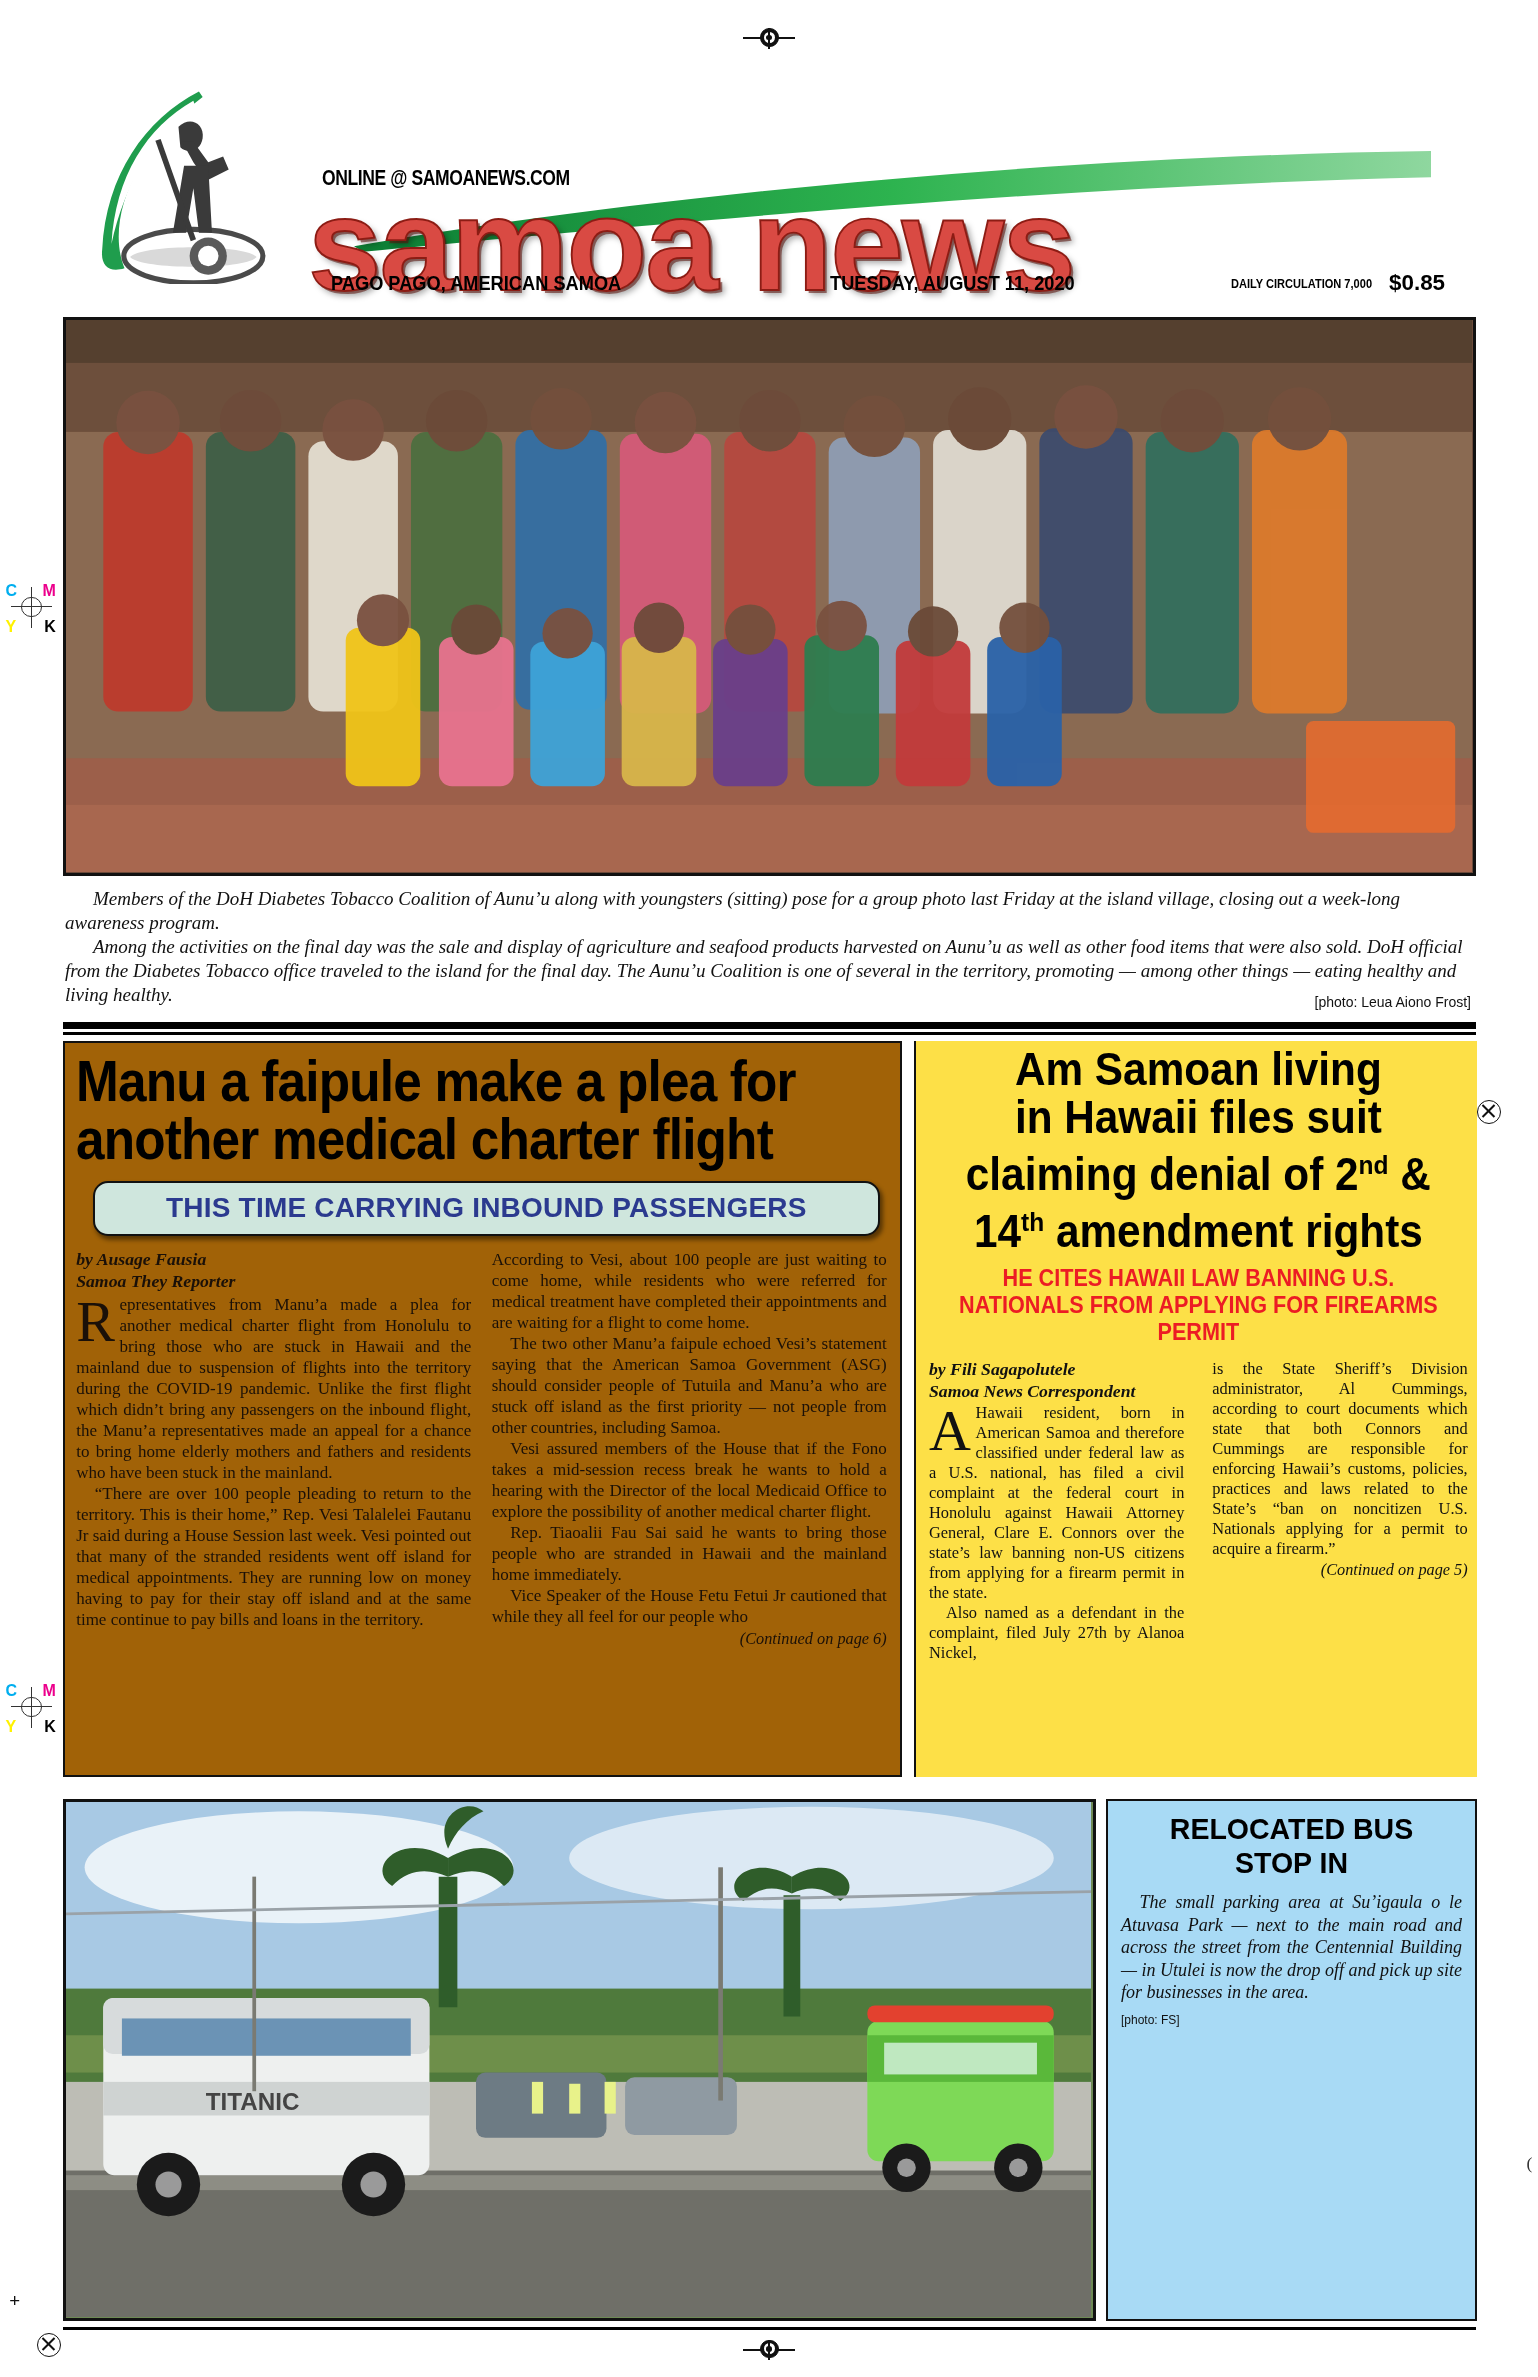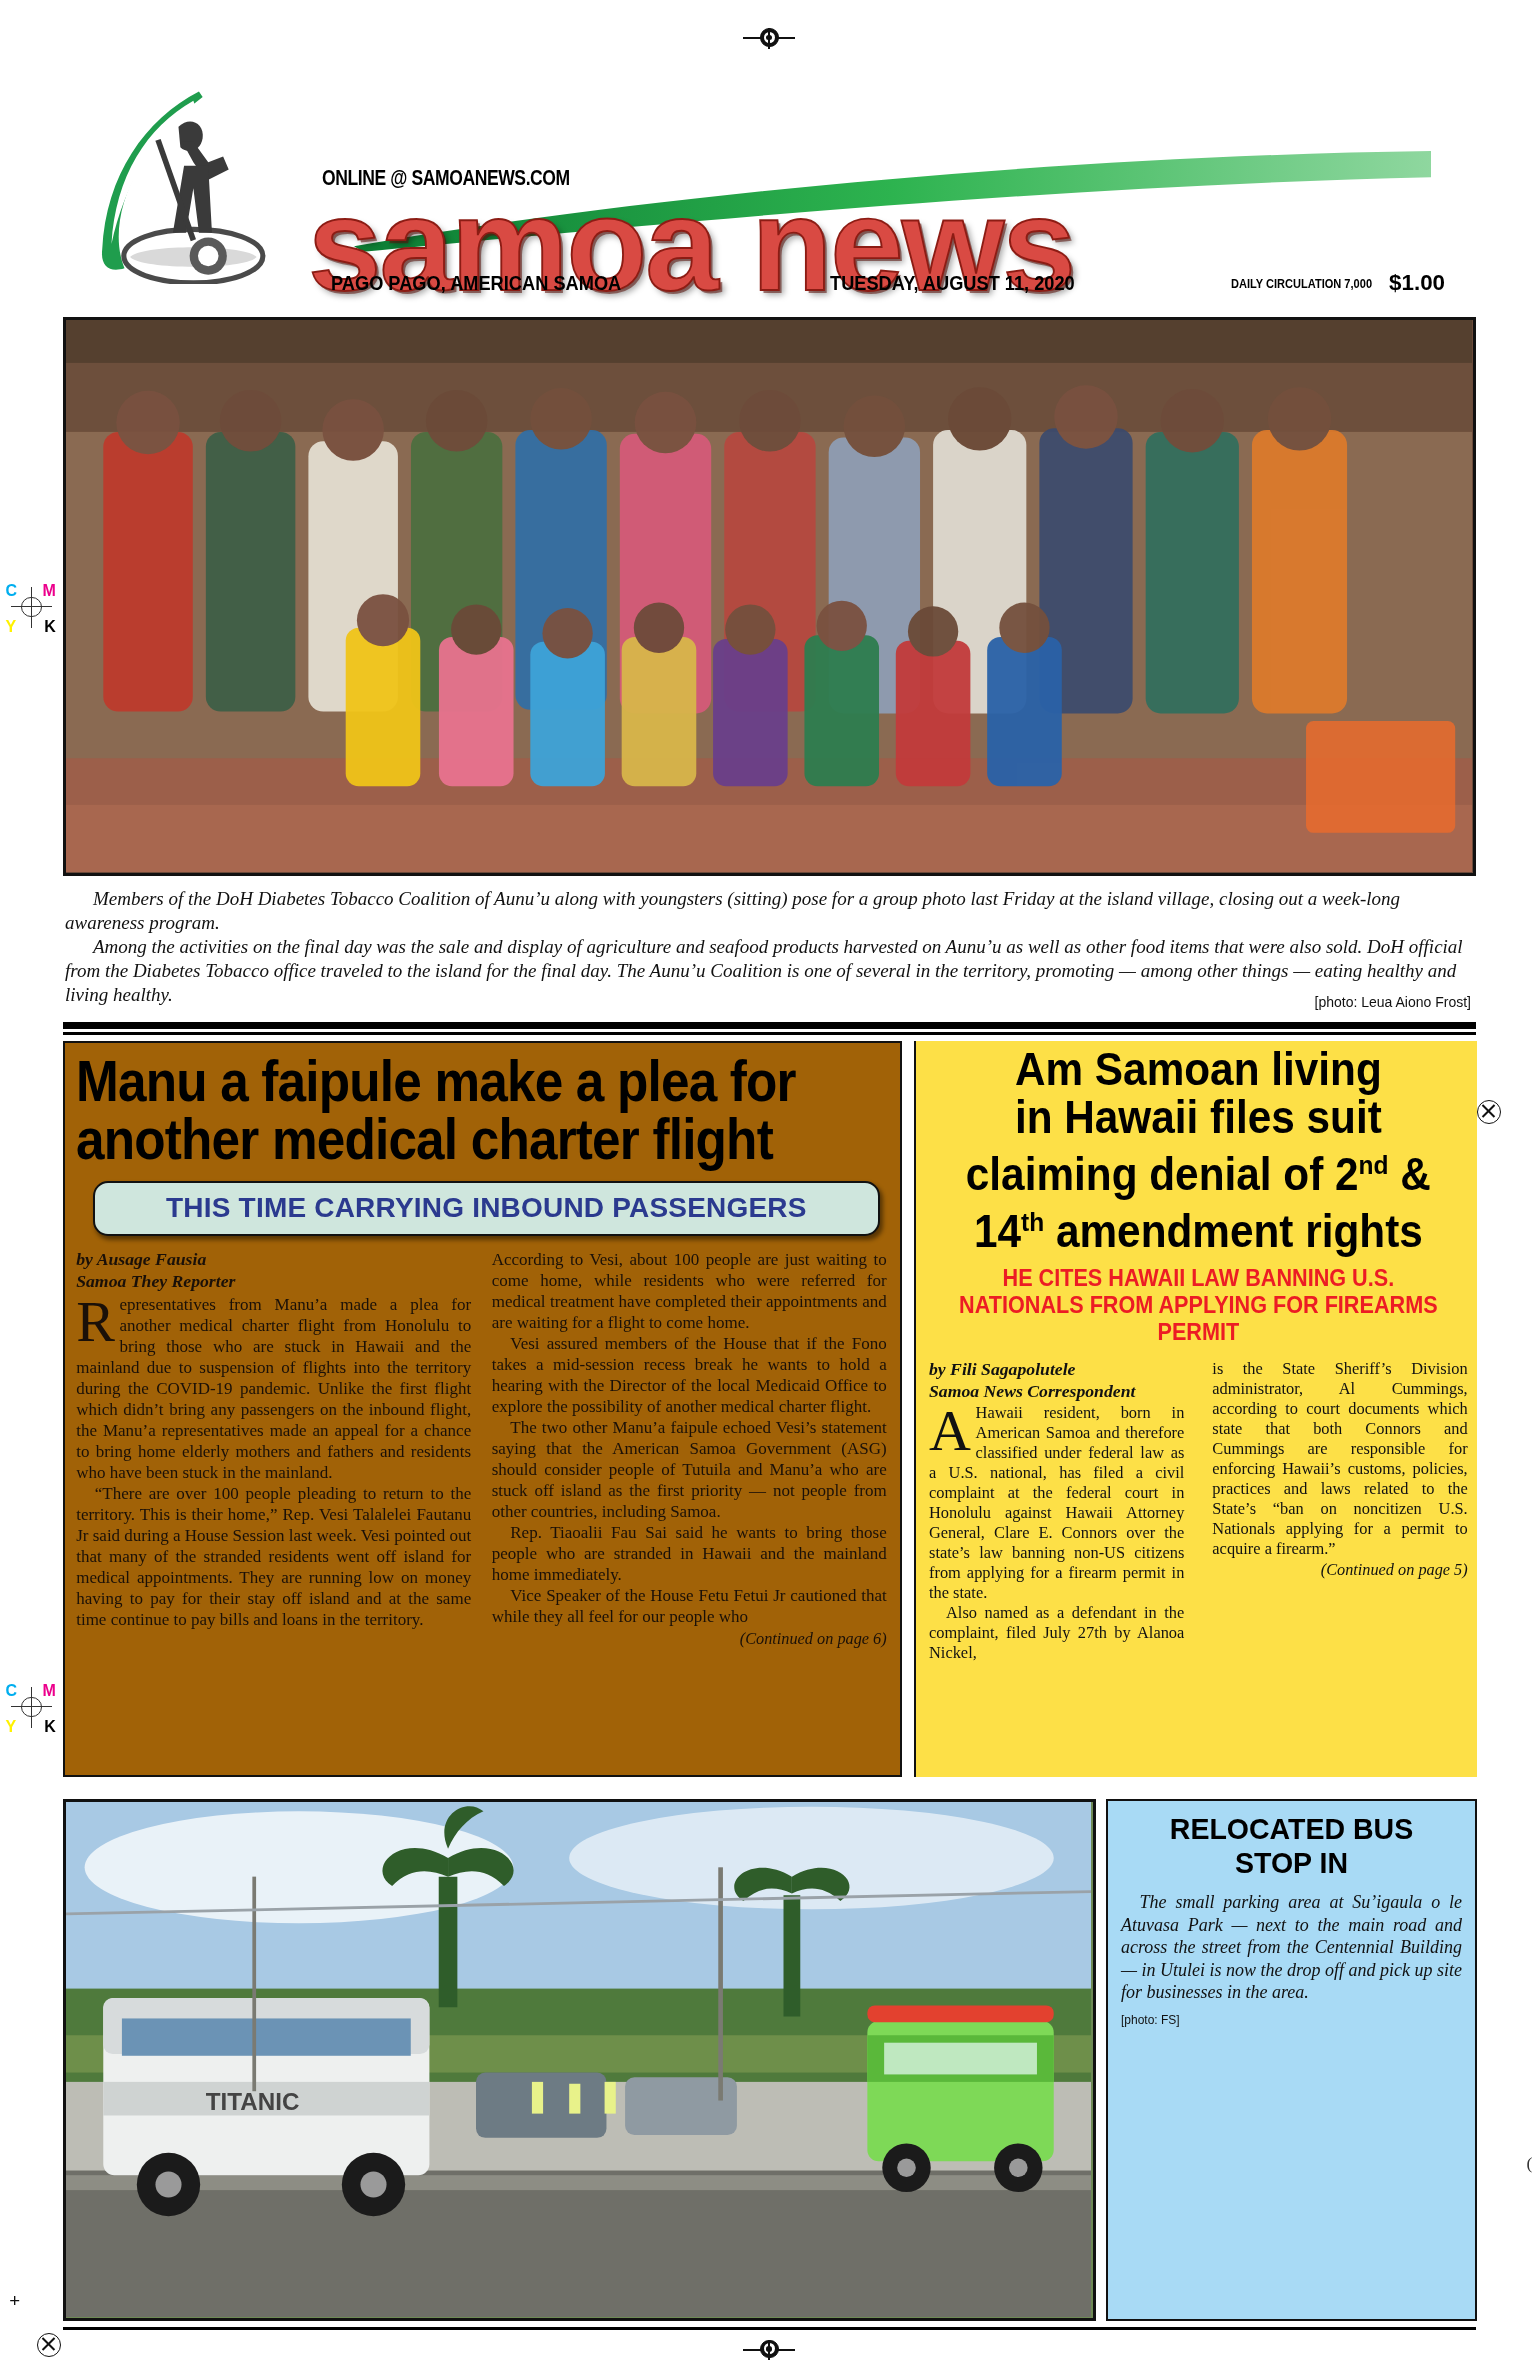--- a/index.html
+++ b/index.html
@@ -193,21 +193,21 @@
     </div>
 
     <div class="online-url">ONLINE @ SAMOANEWS.COM</div>
     <div class="samoa-news">samoa news</div>
   </div>
 
   <div class="infoline">
     <span class="city">PAGO PAGO, AMERICAN SAMOA</span>
     <span class="date">TUESDAY, AUGUST 11, 2020</span>
     <span class="circ">DAILY CIRCULATION 7,000</span>
-    <span class="price">$1.00</span>
+    <span class="price">$0.85</span>
   </div>
 
   <div class="photo-main">
     <svg width="1406" height="552" viewBox="0 0 1508 592" preserveAspectRatio="none">
       <rect width="1508" height="592" fill="#8a6a52"></rect>
       <rect y="0" width="1508" height="120" fill="#6d4f3c"></rect>
       <rect y="0" width="1508" height="46" fill="#55402f"></rect>
       <rect y="470" width="1508" height="122" fill="#9c5f4a"></rect>
       <rect y="520" width="1508" height="72" fill="#a8674f"></rect>
       <g opacity="0.9">
@@ -276,22 +276,22 @@
 
     <div class="cols2">
       <div class="col">
         <div class="byline">by Ausage Fausia</div>
         <div class="byline">Samoa They Reporter</div>
         <p class="first dropcap">Representatives from Manu’a made a plea for another medical charter flight from Honolulu to bring those who are stuck in Hawaii and the mainland due to suspension of flights into the territory during the COVID-19 pandemic. Unlike the first flight which didn’t bring any passengers on the inbound flight, the Manu’a representatives made an appeal for a chance to bring home elderly mothers and fathers and residents who have been stuck in the mainland.</p>
         <p>“There are over 100 people pleading to return to the territory. This is their home,” Rep. Vesi Talalelei Fautanu Jr said during a House Session last week. Vesi pointed out that many of the stranded residents went off island for medical appointments. They are running low on money having to pay for their stay off island and at the same time continue to pay bills and loans in the territory.</p>
       </div>
       <div class="col">
         <p class="first">According to Vesi, about 100 people are just waiting to come home, while residents who were referred for medical treatment have completed their appointments and are waiting for a flight to come home.</p>
+        <p>The two other Manu’a faipule echoed Vesi’s statement saying that the American Samoa Government (ASG) should consider people of Tutuila and Manu’a who are stuck off island as the first priority — not people from other countries, including Samoa.</p>
         <p>Vesi assured members of the House that if the Fono takes a mid-session recess break he wants to hold a hearing with the Director of the local Medicaid Office to explore the possibility of another medical charter flight.</p>
-        <p>The two other Manu’a faipule echoed Vesi’s statement saying that the American Samoa Government (ASG) should consider people of Tutuila and Manu’a who are stuck off island as the first priority — not people from other countries, including Samoa.</p>
         <p>Rep. Tiaoalii Fau Sai said he wants to bring those people who are stranded in Hawaii and the mainland home immediately.</p>
         <p>Vice Speaker of the House Fetu Fetui Jr cautioned that while they all feel for our people who</p>
         <p class="contd">(Continued on page 6)</p>
       </div>
     </div>
   </div>
 
   <div class="story-right">
     <div class="hl-right">
       <div>Am Samoan living</div>

